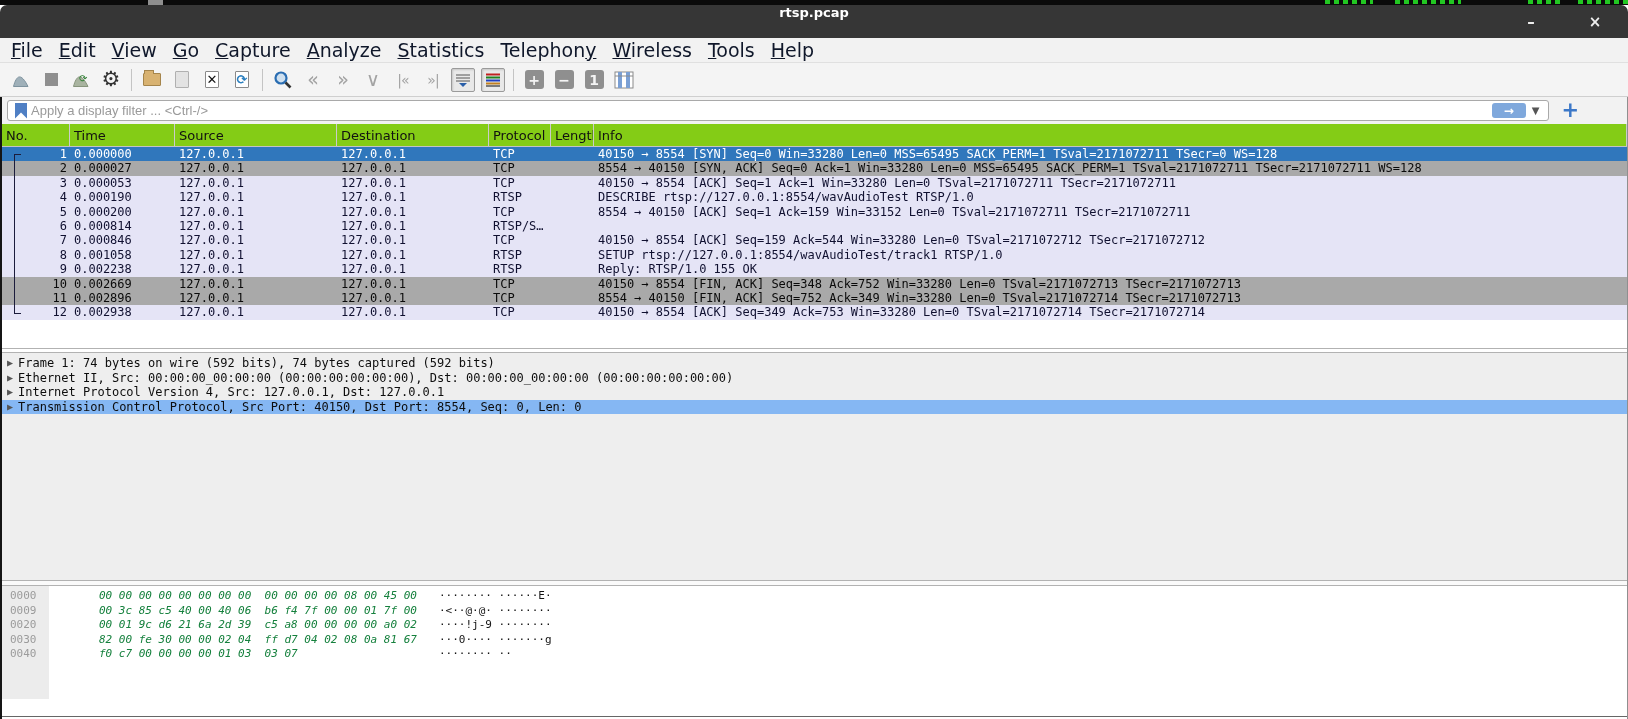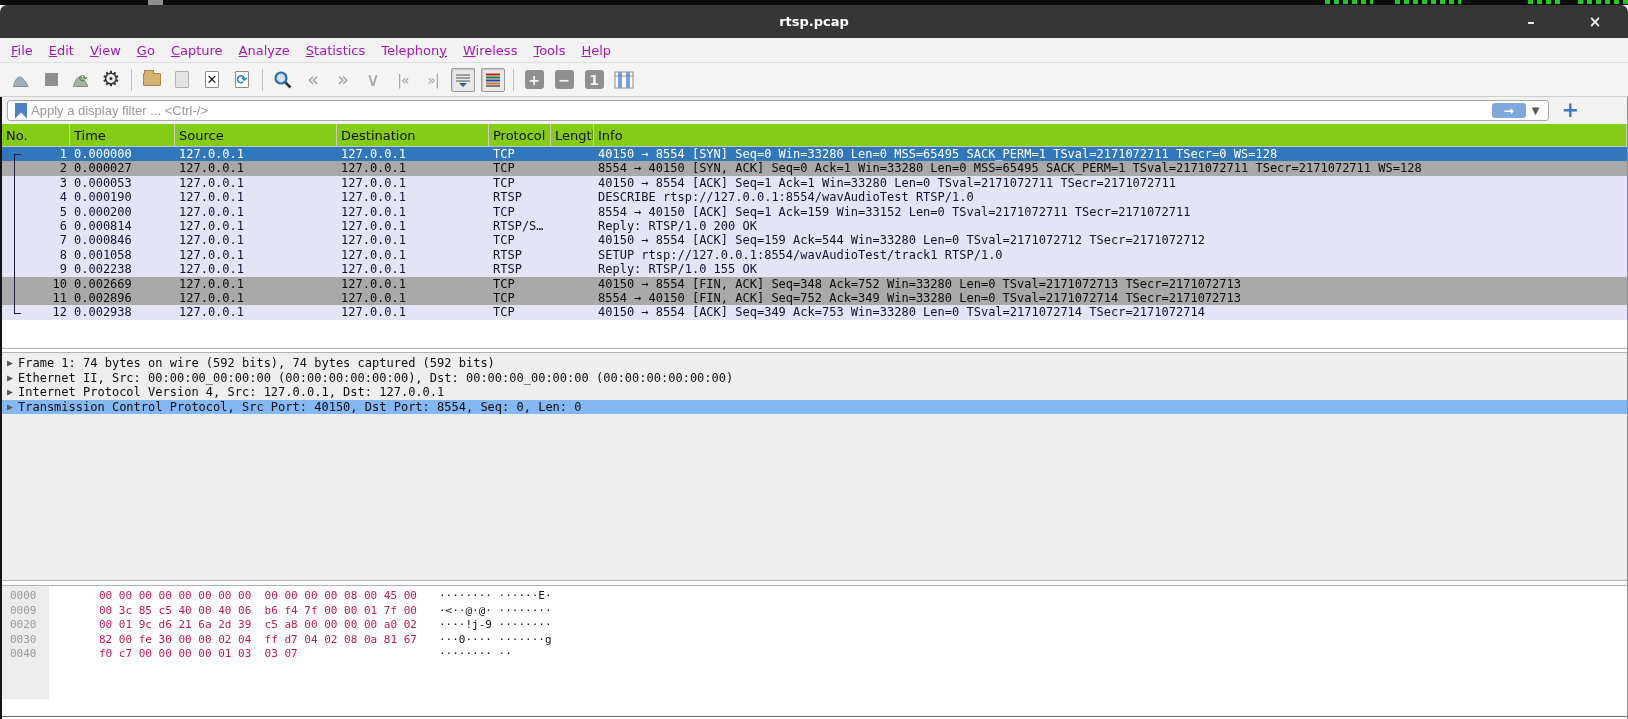--- a/index.html
+++ b/index.html
@@ -14,28 +14,28 @@
   
   .top-strip{ height:5px; background:#0a0a0a; position:relative; }
   .green-dash{ position:absolute; top:0; height:4px; background:
      repeating-linear-gradient(90deg, var(--green) 0 5px, #0a0a0a 5px 9px); }
   .gd1{ left:1325px; width:48px; } .gd2{ left:1395px; width:66px; }
   .gd3{ left:1528px; width:34px; } .gd4{ left:1578px; width:50px; }
   .tab-peek{ position:absolute; left:148px; top:0; width:15px; height:5px; background:#8f8f8f; }
 
   
   .titlebar{ height:33px; background:var(--titlebar); border-radius:7px 7px 0 0;
-    display:flex; align-items:center; justify-content:center; position:relative; }
+    display:flex; justify-content:center; position:relative; }
   .title{ color:#fff; font-weight:bold; font-size:13px; }
   .win-controls{ position:absolute; right:22px; top:0; height:100%; display:flex; align-items:center; gap:42px; }
   .win-btn{ color:#eee; font-size:15px; font-weight:bold; width:22px; text-align:center; cursor:default; }
 
   
   .menubar{ height:24px; background:#f2f2f2; display:flex; align-items:center; padding-left:3px; }
-  .menu-item{ font-size:13px; color:#a21caf; padding:2px 8px; }
+  .menu-item{ font-size:19px; color:#0f172a; padding:2px 8px; }
   .menu-item u{ text-decoration:underline; }
 
   
   .toolbar{ height:35px; background:#f4f4f4; border-top:1px solid #e0e0e0;
     border-bottom:1px solid #cfcfcf; display:flex; align-items:center; padding-left:6px; }
   .tb{ width:26px; height:28px; display:flex; align-items:center; justify-content:center; margin:0 2px; }
   .tb-sep{ width:1px; height:22px; background:#c4c4c4; margin:0 5px; }
   .sq{ width:13px; height:13px; background:#8f8f8f; display:block; }
   .gear{ font-size:21px; color:#333; line-height:1; }
   .folder{ width:18px; height:13px; background:#d8b271; border:1px solid #a5854c; border-radius:1px; position:relative; display:block; }
@@ -98,21 +98,21 @@
   .detail{ height:227px; background:#eeeeee; padding-top:3px; overflow:hidden; }
   .drow{ height:14.6px; line-height:14.6px; font-size:12px; color:#0d0d0d; display:flex; white-space:pre; }
   .drow .tri{ width:16px; text-align:center; color:#555; font-size:10px; flex:0 0 16px; }
   .drow.selected{ background:var(--detail-sel); }
 
   
   .hex{ height:134px; background:#fff; position:relative; overflow:hidden; }
   .offset-col{ position:absolute; left:0; top:0; width:47px; height:113px; background:#ececec; }
   .hrow{ position:relative; height:14.5px; line-height:14.5px; font-size:11px; display:flex; white-space:pre;gap:40px; }
   .hrow .off{ width:47px; flex:0 0 47px; color:#9b9b9b; padding-left:8px; }
-  .hrow .bytes{ padding-left:10px; color:#be185d; }
+  .hrow .bytes{ padding-left:10px; color:#15803d;font-style:italic; }
   .hrow .ascii{ position:absolute; left:437px; color:#141414; }
   .hex-rows{ padding-top:3px; position:relative; }
   .bottom-line{ position:absolute; left:0; right:0; bottom:3px; border-bottom:1px solid #666; }
 </style>
 </head>
 <body>
 
 <div class="top-strip">
   <div class="tab-peek"></div>
   <div class="green-dash gd1"></div>
@@ -310,21 +310,20 @@
         <span class="c-len">66</span>
         <span class="c-info">8554 → 40150 [ACK] Seq=1 Ack=159 Win=33152 Len=0 TSval=2171072711 TSecr=2171072711</span>
       </div>
       <div class="prow mono tcp">
         <span class="c-no">6</span>
         <span class="c-time">0.000814</span>
         <span class="c-src">127.0.0.1</span>
         <span class="c-dst">127.0.0.1</span>
         <span class="c-proto">RTSP/S…</span>
         <span class="c-len">609</span>
-        <span class="c-info">Reply: RTSP/1.0 200 OK</span>
       </div>
       <div class="prow mono tcp">
         <span class="c-no">7</span>
         <span class="c-time">0.000846</span>
         <span class="c-src">127.0.0.1</span>
         <span class="c-dst">127.0.0.1</span>
         <span class="c-proto">TCP</span>
         <span class="c-len">66</span>
         <span class="c-info">40150 → 8554 [ACK] Seq=159 Ack=544 Win=33280 Len=0 TSval=2171072712 TSecr=2171072712</span>
       </div>

